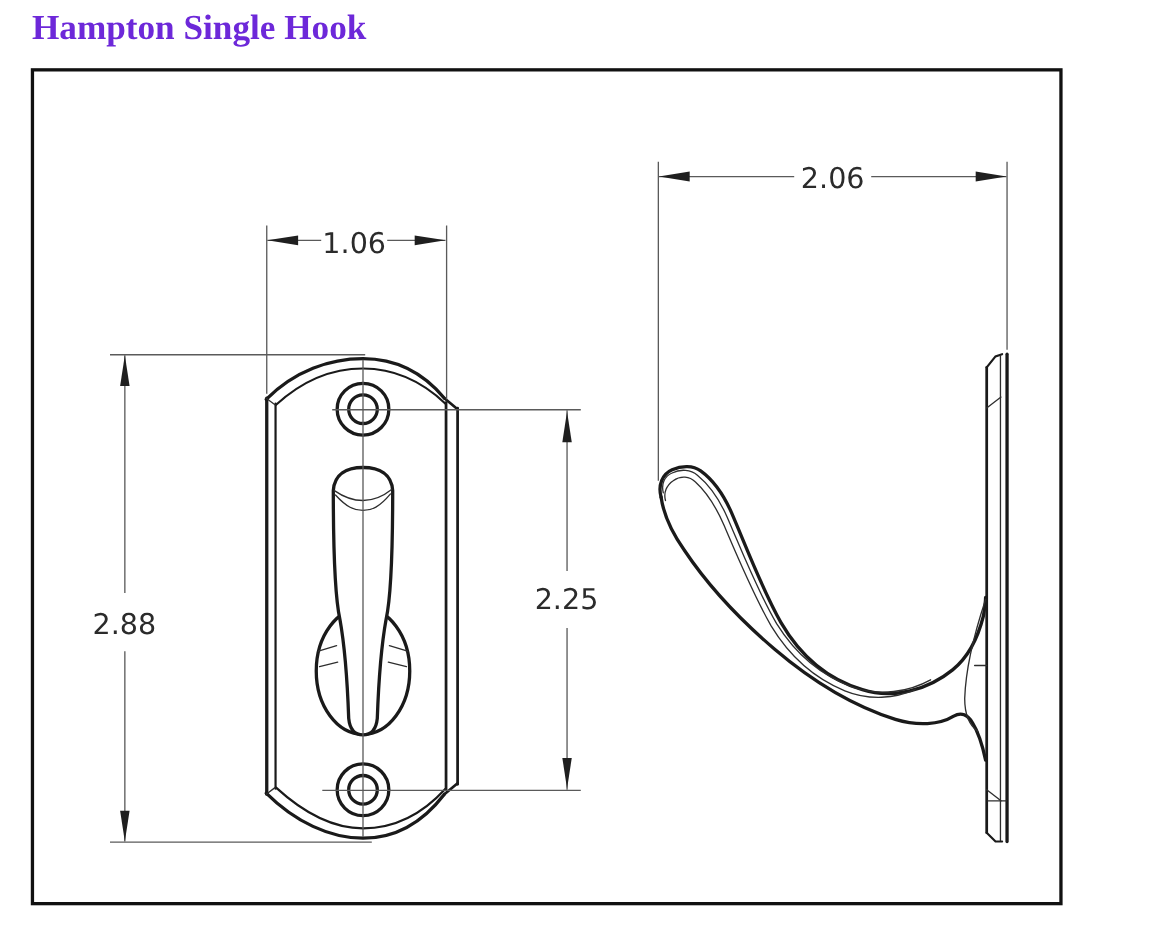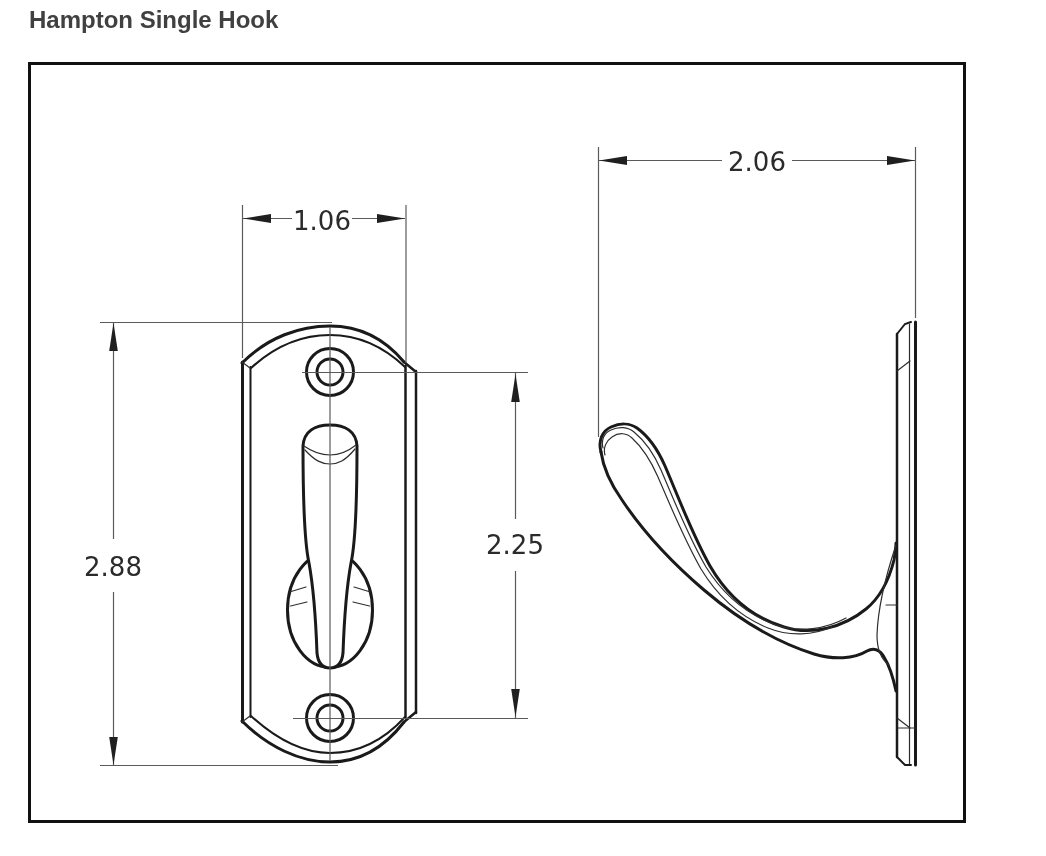--- a/index.html
+++ b/index.html
@@ -15,24 +15,24 @@
     position: relative;
     width: 1046px;
     height: 856px;
     background: #ffffff;
     overflow: hidden;
   }
   .title {
     position: absolute;
     left: 29px;
     top: 6px;
-    font-family: Liberation Sans, sans-serif;
+    font-family: Liberation Serif, serif;
     font-weight: 700;
-    font-size: 24px;
-    color: #404040;
+    font-size: 32px;
+    color: #6d28d9;
     letter-spacing: 0px;
     white-space: nowrap;
   }
   svg.drawing {
     position: absolute;
     left: 0;
     top: 0;
   }
   
   .outline3 { stroke: #1a1a1a; stroke-width: 3;   fill: none; stroke-linecap: round; }

